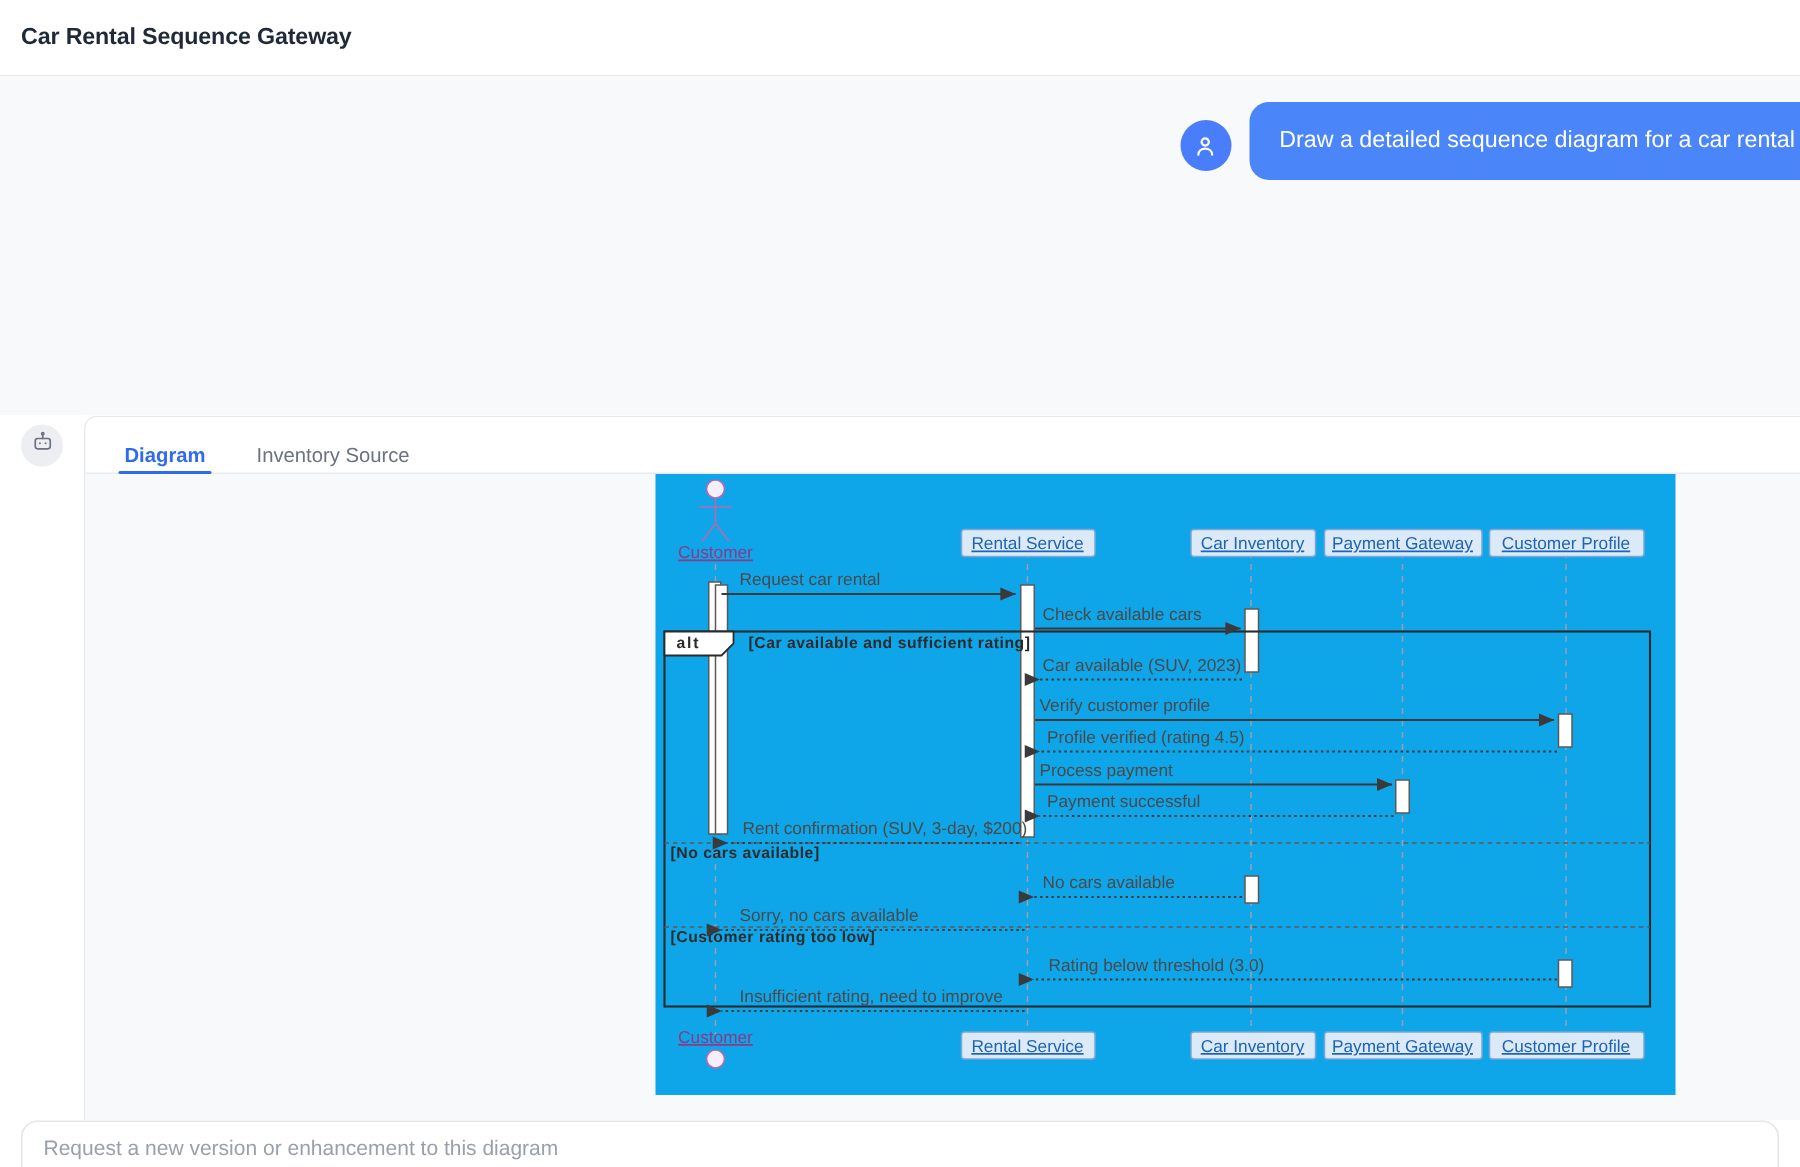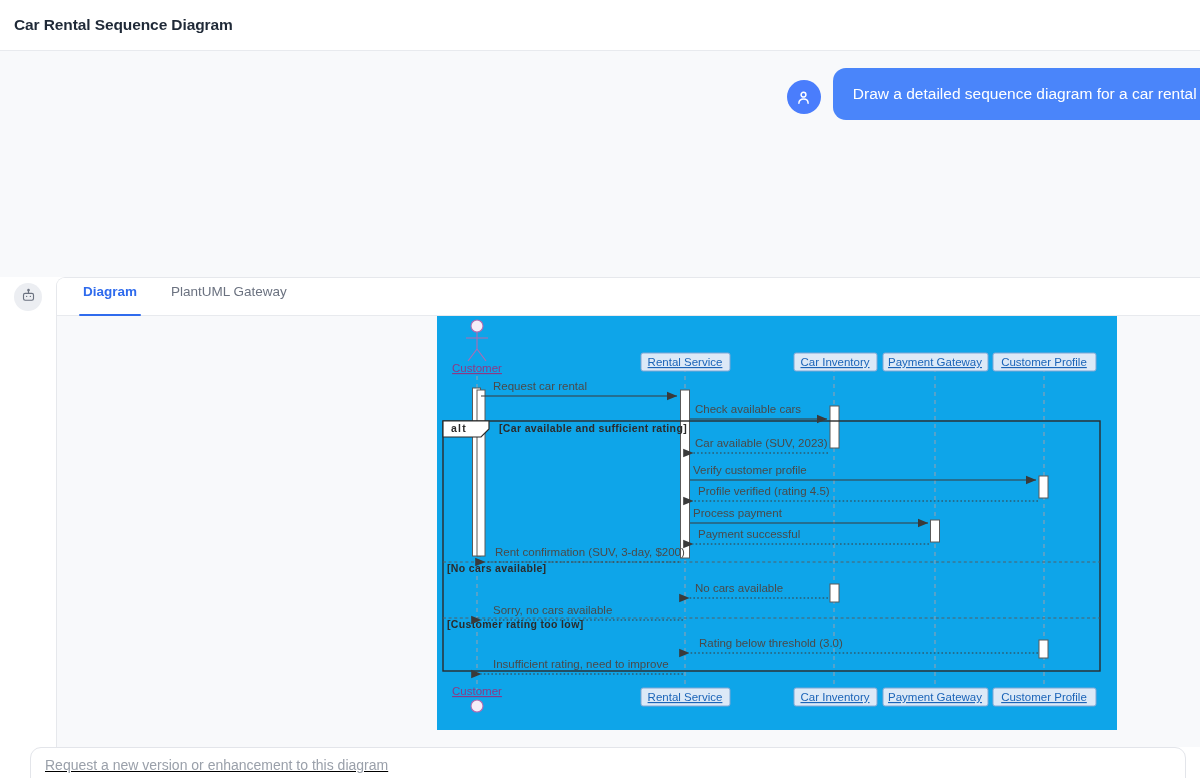--- a/index.html
+++ b/index.html
@@ -100,21 +100,21 @@
     height: 38px;
     border-bottom: 1px solid #e8eaee;
     display: flex;
     align-items: flex-end;
     padding: 0 22px;
     gap: 26px;
     background: #ffffff;
   }
   .tab {
     font-size: 13.5px;
-    padding: 0 4px 16px 4px;
+    padding: 0 4px 4px 4px;
     color: #6b7280;
     cursor: pointer;
     position: relative;
     white-space: nowrap;
   }
   .tab.active { color: #2f6bed; font-weight: 700; }
   .tab.active::after {
     content: "";
     position: absolute;
     left: 0; right: 0; bottom: -1px;
@@ -135,42 +135,41 @@
     top: 0;
     width: 680px;
     height: 414px;
     background: #0ea5e9;
   }
   .diagram-canvas svg { display: block; }
 
   
   .composer-wrap {
     position: absolute;
-    left: 16px; right: 0; bottom: 0;
+    left: 0; right: 0; bottom: 0;
     height: 31px;
     background: #ffffff;
     padding: 0 14px;
-    text-decoration: underline;
   }
   .composer {
     height: 60px;
     border: 1px solid #e3e5ea;
     border-radius: 11px;
     background: #ffffff;
     padding: 9px 14px;
     font-size: 14px;
     color: #9aa0aa;
     overflow: hidden;
   }
 </style>
 </head>
 <body>
 
 <div class="app-header">
-  <div class="app-title">Car Rental Sequence Diagram</div>
+  <div class="app-title">Car Rental Sequence Gateway</div>
 </div>
 
 <div class="chat-area">
   <div class="chat-row">
     <div class="avatar">
       <span>
         <svg width="17" height="17" viewBox="0 0 24 24" fill="none" stroke="#ffffff" stroke-width="2.1" stroke-linecap="round" stroke-linejoin="round">
           <circle cx="12" cy="8" r="3.4"></circle>
           <path d="M5.5 20c0-3.6 2.9-5.8 6.5-5.8s6.5 2.2 6.5 5.8"></path>
         </svg>
@@ -193,21 +192,21 @@
           <circle cx="15" cy="13.5" r="1.05" fill="#6b7280" stroke="none"></circle>
         </svg>
       </span>
     </div>
   </div>
 
   <div class="panel">
 
     <div class="tabbar">
       <div class="tab active">Diagram</div>
-      <div class="tab">PlantUML Gateway</div>
+      <div class="tab">Inventory Source</div>
     </div>
 
     <div class="diagram-viewport">
       <div class="diagram-canvas">
         <svg width="680" height="414" viewBox="0 0 680 414" xmlns="http://www.w3.org/2000/svg">
           <defs>
             <marker id="ahR" markerWidth="9" markerHeight="8" refX="8.4" refY="4" orient="auto">
               <path d="M0,0.4 L8.6,4 L0,7.6 z" fill="#3a3a3a"></path>
             </marker>
             <marker id="ahL" markerWidth="9" markerHeight="8" refX="0.4" refY="4" orient="auto">

